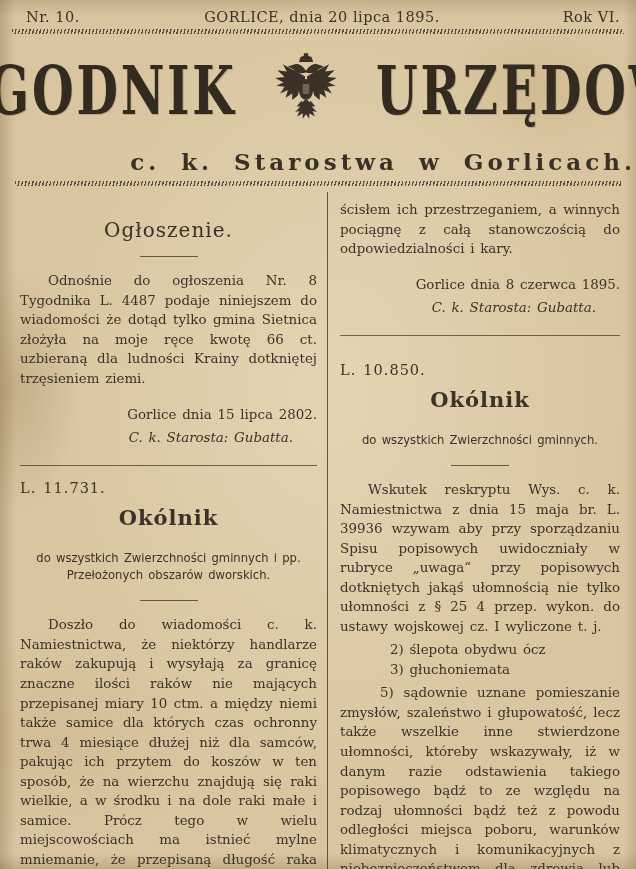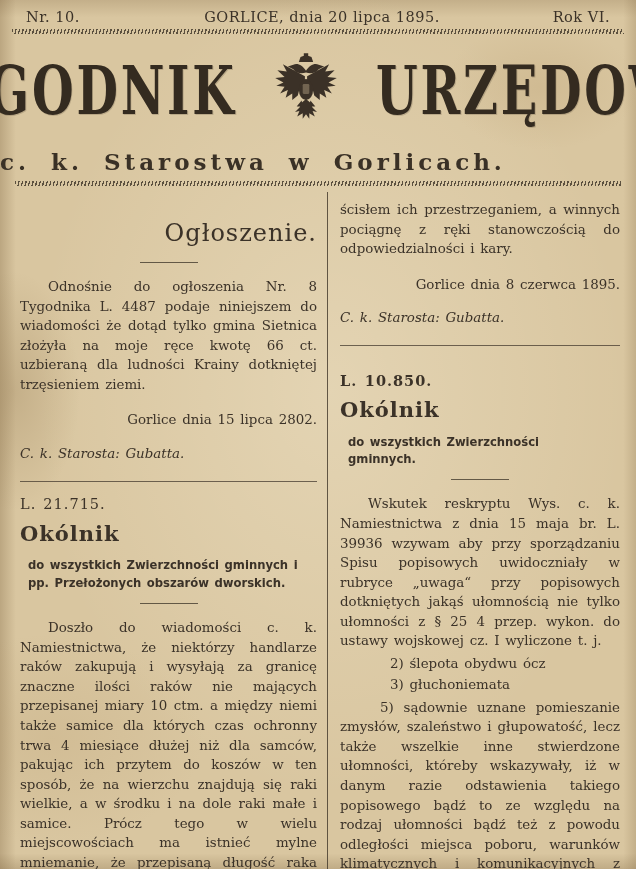--- a/index.html
+++ b/index.html
@@ -11,63 +11,63 @@
     background-image:
       radial-gradient(140px 90px at 85% 10%, rgba(171,140,92,.20), transparent 70%),
       radial-gradient(220px 150px at 8% 85%, rgba(171,140,92,.16), transparent 70%),
       radial-gradient(90px 160px at 2% 45%, rgba(120,92,52,.22), transparent 75%),
       radial-gradient(380px 520px at 52% 45%, rgba(255,248,228,.28), transparent 78%),
       linear-gradient(90deg, rgba(110,84,48,.28), transparent 2.5%, transparent 98%, rgba(110,84,48,.20)),
       linear-gradient(180deg, rgba(110,84,48,.20), transparent 2%, transparent 98.2%, rgba(110,84,48,.24));
   }
   .topline{
     display:flex;justify-content:space-between;align-items:baseline;
-    padding:9px 26px 0 26px;font-size:14.5px;letter-spacing:.5px;position:relative;
+    padding:9px 16px 0 26px;font-size:14.5px;letter-spacing:.5px;position:relative;
   }
   .topline .center{position:absolute;left:8px;right:0;text-align:center;}
   .wavy{
     height:5px;margin:4px 12px 0 12px;opacity:.85;
     background:repeating-linear-gradient(105deg,#453b2d 0px,#453b2d 1.3px,transparent 1.3px,transparent 3.4px);
   }
   .wavy2{margin:6px 15px 0 15px;}
   .masthead{
     display:flex;justify-content:center;align-items:center;gap:22px;
     margin-top:12px;height:88px;
   }
   .mast-title{
     font-size:52px;font-weight:bold;letter-spacing:3px;color:#342b20;
     transform:scale(.92,1.28);transform-origin:center;
     text-shadow:1px 1px 0 rgba(40,30,15,.18);white-space:nowrap;
   }
   .eagle{display:flex;align-items:center;justify-content:center;margin-top:-2px;}
   .subtitle{
-    text-align:left;font-size:23px;font-weight:bold;color:#3a3126;
+    text-align:right;font-size:23px;font-weight:bold;color:#3a3126;
     letter-spacing:4px;word-spacing:9px;margin-top:14px;
   }
   .columns{display:flex;padding:6px 16px 0 20px;}
   .col{font-size:13.4px;line-height:1.46;text-align:justify;word-spacing:1.5px;}
   .col.left{width:297px;padding-right:10px;}
   .col.right{flex:1;padding-left:12px;}
   .coldiv{width:1px;background:rgba(64,54,40,.8);margin-bottom:14px;}
   p{margin:0;text-indent:28px;}
-  .notice-head{text-align:right;font-size:24px;letter-spacing:1px;margin:24px 0 0;text-indent:0;}
-  .okolnik{font-size:21px;font-weight:bold;letter-spacing:1px;margin:4px 0 6px;text-indent:0;}
+  .notice-head{text-align:center;font-size:20px;letter-spacing:1px;margin:24px 0 0;text-indent:0;}
+  .okolnik{text-align:center;font-size:21px;font-weight:bold;letter-spacing:1px;margin:4px 0 6px;text-indent:0;}
   .subhead{
-    font-family:"DejaVu Sans", sans-serif;font-weight:bold;font-size:11.6px;
-    text-align:left;line-height:1.5;margin:8px;text-indent:0;
+    font-family:"DejaVu Sans", sans-serif;font-weight:normal;font-size:11.6px;
+    text-align:center;line-height:1.5;margin:16px;text-indent:0;
   }
   .dash{width:58px;border:none;border-top:1px solid rgba(58,49,38,.75);margin:11px auto 14px;}
   .dateline{margin-top:16px;text-align:right;}
-  .signature{font-style:italic;padding-right:24px;margin-top:14px;text-indent:0;}
+  .signature{font-style:italic;text-align:right;padding-right:24px;margin-top:4px;text-indent:0;}
   .secrule{border:none;border-top:1px solid rgba(58,49,38,.7);margin:17px 0 12px;}
   .ref{font-size:14.5px;letter-spacing:1px;margin:4px 0 2px;text-indent:0;text-align:left;}
   .num-list{list-style:none;margin:3px 0 2px;padding-left:50px;text-align:left;}
   .num-list li{line-height:1.56;}
   .item5{text-indent:40px;}
-  .gap-top{margin-top:24px;font-weight:bold;}
+  .gap-top{margin-top:24px;}
   .first-par{margin-top:8px;}
 </style>
 </head>
 <body>
 
 <div class="page">
 
   <header class="topline">
     <span>Nr. 10.</span>
     <span class="center">GORLICE, dnia 20 lipca 1895.</span>
@@ -104,32 +104,32 @@
 
   <main class="columns">
 
     <section class="col left">
       <p class="notice-head">Ogłoszenie.</p>
       <hr class="dash">
       <p>Odnośnie do ogłoszenia Nr. 8 Tygodnika L. 4487 podaje niniejszem do wiadomości że dotąd tylko gmina Sietnica złożyła na moje ręce kwotę 66 ct. uzbieraną dla ludności Krainy dotkniętej trzęsieniem ziemi.</p>
       <p class="dateline">Gorlice dnia 15 lipca 2802.</p>
       <p class="signature">C. k. Starosta: Gubatta.</p>
       <hr class="secrule">
-      <p class="ref">L. 21.715.</p>
+      <p class="ref">L. 11.731.</p>
       <p class="okolnik">Okólnik</p>
       <p class="subhead">do wszystkich Zwierzchności gminnych i pp. Przełożonych obszarów dworskich.</p>
       <hr class="dash">
       <p>Doszło do wiadomości c. k. Namiestnictwa, że niektórzy handlarze raków zakupują i wysyłają za granicę znaczne ilości raków nie mających przepisanej miary 10 ctm. a między niemi także samice dla których czas ochronny trwa 4 miesiące dłużej niż dla samców, pakując ich przytem do koszów w ten sposób, że na wierzchu znajdują się raki wielkie, a w środku i na dole raki małe i samice. Prócz tego w wielu miejscowościach ma istnieć mylne mniemanie, że przepisaną długość raka należy mierzyć od końca szczypców, wskutek czego nawet bardzo małe raki bezkarnie podawane bywają na sprzedaż.</p>
 
     </section>
 
     <div class="coldiv"></div>
 
     <section class="col right">
-      <p class="first-par" style="text-indent:0">ścisłem ich przestrzeganiem, a winnych pociągnę z ręki stanowczością do odpowiedzialności i kary.</p>
+      <p class="first-par" style="text-indent:0">ścisłem ich przestrzeganiem, a winnych pociągnę z całą stanowczością do odpowiedzialności i kary.</p>
       <p class="dateline">Gorlice dnia 8 czerwca 1895.</p>
       <p class="signature">C. k. Starosta: Gubatta.</p>
       <hr class="secrule">
       <p class="ref gap-top">L. 10.850.</p>
       <p class="okolnik">Okólnik</p>
       <p class="subhead">do wszystkich Zwierzchności gminnych.</p>
       <hr class="dash">
       <p>Wskutek reskryptu Wys. c. k. Namiestnictwa z dnia 15 maja br. L. 39936 wzywam aby przy sporządzaniu Spisu popisowych uwidoczniały w rubryce „uwaga“ przy popisowych dotkniętych jakąś ułomnością nie tylko ułomności z § 25 4 przep. wykon. do ustawy wojskowej cz. I wyliczone t. j.</p>
       <ul class="num-list">
         <li>2) ślepota obydwu ócz</li>

